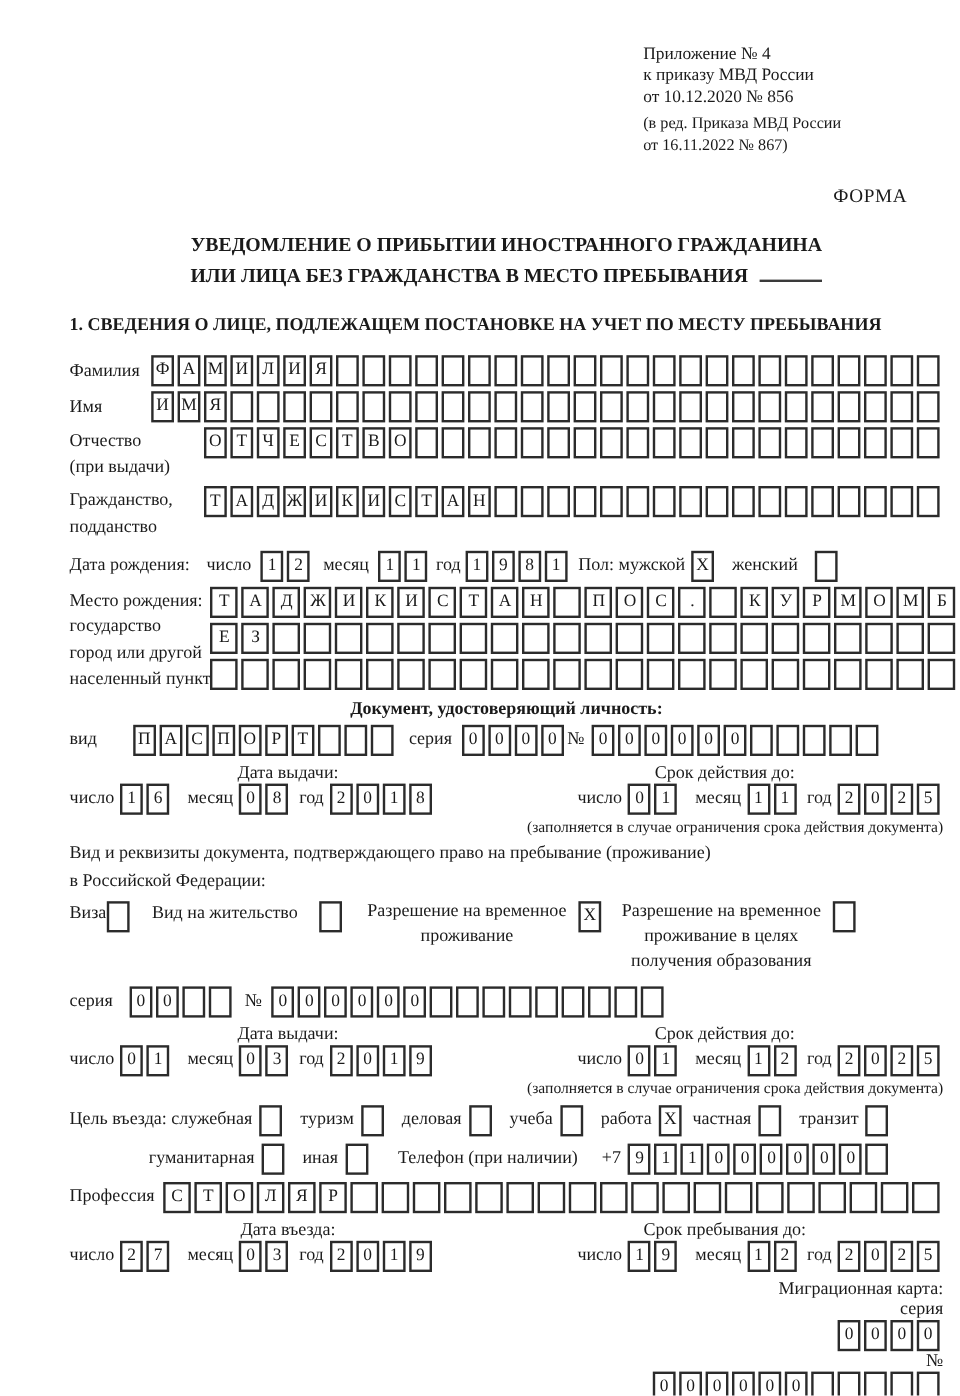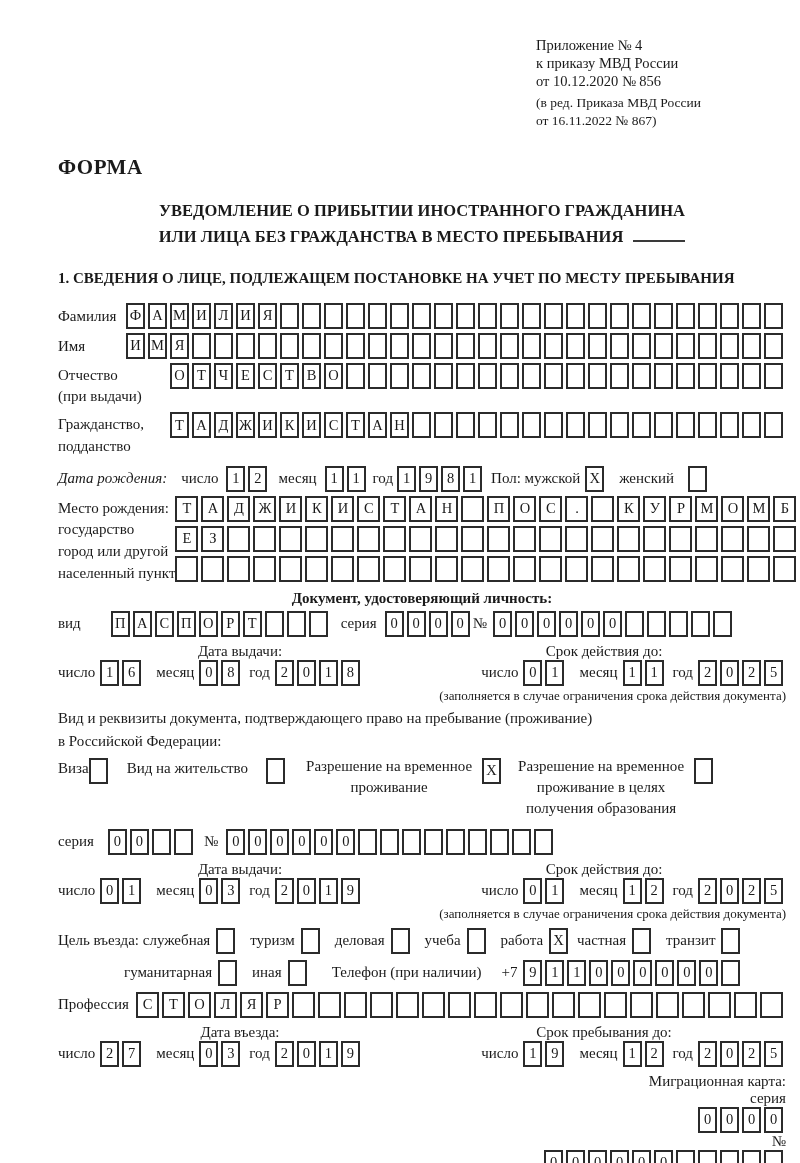--- a/index.html
+++ b/index.html
@@ -7,21 +7,21 @@
   body {
     width:800px; height:1163px; overflow:hidden;
     font-family:"Liberation Serif","DejaVu Serif",serif;
     color:#1a1a1a; font-size:15px;
   }
   .page { padding:36px 14px 10px 58px; }
 
   
   .hdr-block { width:228px; margin-left:auto; margin-right:22px; line-height:1.25; font-size:14.5px; }
   .hdr-block .amend { font-size:13.5px; margin-top:4px; line-height:1.3; }
-  .forma { font-weight:bold; font-size:21px; letter-spacing:.5px; margin:26px 30px 18px 0; }
+  .forma { text-align:right; font-weight:normal; font-size:16px; letter-spacing:.5px; margin:26px 30px 18px 0; }
 
   .title { text-align:center; font-weight:bold; font-size:16.5px; line-height:1.55; }
   .blank-line { display:inline-block; width:52px; border-bottom:2px solid #3a3a3a; height:14px; margin-left:10px; }
   .sec-head { font-weight:bold; font-size:15px; margin:20px 0 16px 0; }
 
   
   .row { display:flex; align-items:flex-start; margin-bottom:4px; }
   .lbl { padding-top:5px; white-space:nowrap; }
   .lblcol div { line-height:1.45; }
   .cells { display:inline-flex; flex-wrap:nowrap; }
@@ -220,21 +220,21 @@
         <span class="cell"></span>
         <span class="cell"></span>
         <span class="cell"></span>
         <span class="cell"></span>
         <span class="cell"></span>
         <span class="cell"></span>
       </span>
   </div>
 
   <div class="row mt8" style="align-items:center;">
-    <span class="lbl" style="padding-top:0;font-style:italic;">Дата рождения:</span>
+    <span class="lbl" style="padding-top:0;">Дата рождения:</span>
     <span style="width:14px;"></span>
     <span>число</span>
       <span class="gap-s"></span>
     <span class="cells">
         <span class="cell">1</span>
         <span class="cell">2</span>
       </span>
     <span class="gap-s"></span>
       <span>месяц</span>
       <span class="gap-s"></span>

